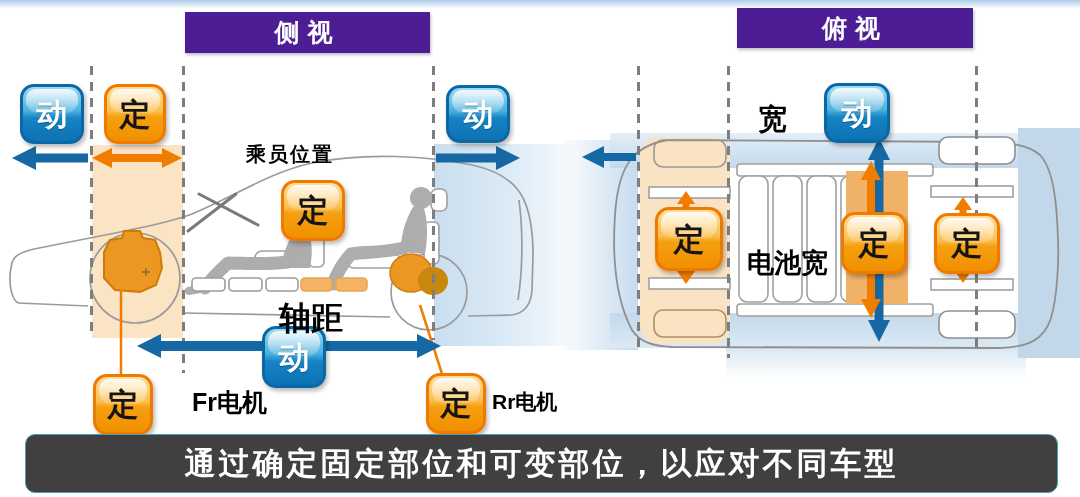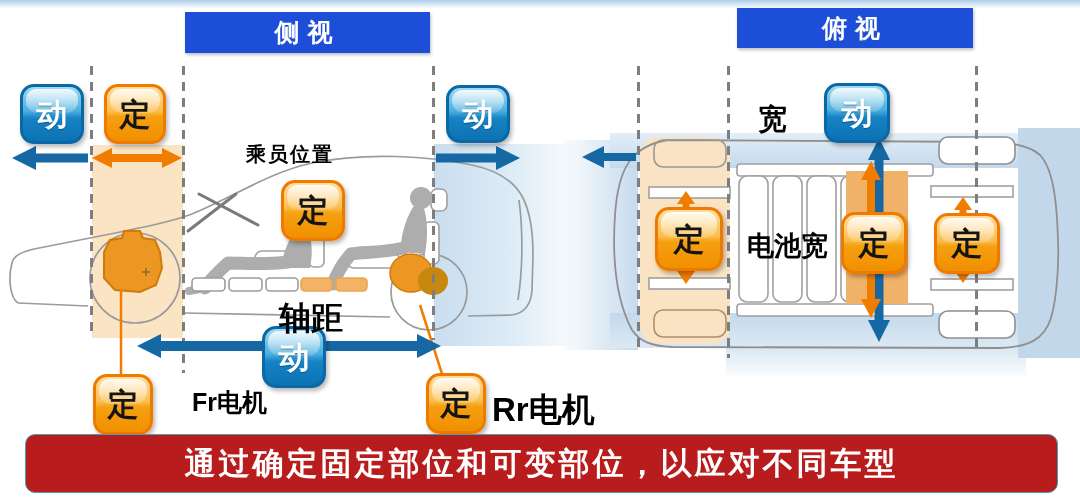--- a/index.html
+++ b/index.html
@@ -3,21 +3,21 @@
 <meta charset="utf-8">
 <style>
   html,body{margin:0;padding:0;background:#fff;}
   .stage{position:relative;width:1080px;height:497px;background:#ffffff;overflow:hidden;
          font-family:"Liberation Sans",sans-serif;}
   .abs{position:absolute;}
   
   .top-strip{left:0;top:0;width:1080px;height:9px;
     background:linear-gradient(180deg,#aecde9 0%,#e9f2f9 70%,#ffffff 100%);z-index:1;}
   
-  .panel-header{background:#1d4ed8;color:#fff;font-size:25px;font-weight:bold;
+  .panel-header{background:#4c1d95;color:#fff;font-size:25px;font-weight:bold;
     display:flex;align-items:center;justify-content:center;letter-spacing:8px;
     box-shadow:1px 2px 3px rgba(0,0,0,.25);z-index:5;}
   
   .band{z-index:1;}
   .band-orange{background:#fbe4c4;}
   .band-orange-rounded{background:#fae3c2;border-radius:18px;}
   .band-blue-right{background:linear-gradient(90deg,#c9deef 0%,#dcebf6 55%,rgba(238,245,250,.35) 100%);}
   .tv-strip-top{background:linear-gradient(180deg,#e3eef7 0%,#c3d9ec 100%);}
   .tv-strip-bottom{background:linear-gradient(180deg,#c3d9ec 0%,#dce9f4 100%);}
   .tv-band-left{background:linear-gradient(270deg,#c6dbed 0%,rgba(240,246,251,.25) 100%);}
@@ -32,21 +32,21 @@
     border-radius:10px 10px 12px 12px;
     background:linear-gradient(180deg,rgba(255,255,255,.85),rgba(255,255,255,.15));}
   .badge span{position:relative;z-index:1;}
   .badge-orange{border:3px solid #ee7b00;color:#141414;
     background:linear-gradient(180deg,#ffde9e 0%,#fbbe4e 45%,#f5a010 55%,#f19000 100%);}
   .badge-blue{border:3px solid #0a68a6;color:#ffffff;text-shadow:0 1px 1px rgba(0,40,80,.45);
     background:linear-gradient(180deg,#9fdbf2 0%,#49aede 45%,#1583c4 58%,#0d72b4 100%);}
   
   .lbl{font-weight:bold;color:#000;white-space:nowrap;z-index:5;}
   
-  .banner{left:25px;top:434px;width:1031px;height:57px;background:#b91c1c;border:1px solid #43a2b0;
+  .banner{left:25px;top:434px;width:1031px;height:57px;background:#404040;border:1px solid #43a2b0;
     border-radius:10px;display:flex;align-items:center;justify-content:center;color:#fff;
     font-size:31px;font-weight:bold;letter-spacing:3px;z-index:6;}
   svg.layer{left:0;top:0;z-index:2;pointer-events:none;}
   svg.arrows{z-index:4;}
 </style>
 </head>
 <body>
 
 <div class="stage">
 
@@ -232,21 +232,21 @@
   <div class="abs badge badge-orange" style="left:841px;top:212px;width:60px;height:56px;">
       <span>定</span>
     </div>
   <div class="abs badge badge-orange" style="left:934px;top:213px;width:60px;height:55px;">
       <span>定</span>
     </div>
 
   <div class="abs lbl" style="left:246px;top:141px;font-size:20px;letter-spacing:2px;">乘员位置</div>
   <div class="abs lbl" style="left:279px;top:297px;font-size:32px;">轴距</div>
   <div class="abs lbl" style="left:160px;top:386px;font-size:25px;margin-left:32px;">Fr电机</div>
-  <div class="abs lbl" style="left:492px;top:388px;font-size:33px;">Rr电机</div>
+  <div class="abs lbl" style="left:492px;top:388px;font-size:21px;">Rr电机</div>
   <div class="abs lbl" style="left:758px;top:100px;font-size:29px;">宽</div>
-  <div class="abs lbl" style="left:747px;top:228px;font-size:27px;">电池宽</div>
+  <div class="abs lbl" style="left:747px;top:245px;font-size:27px;">电池宽</div>
 
   <div class="abs banner">
     <span>通过确定固定部位和可变部位，以应对不同车型</span>
   </div>
 
 </div>
 
 </body></html>

